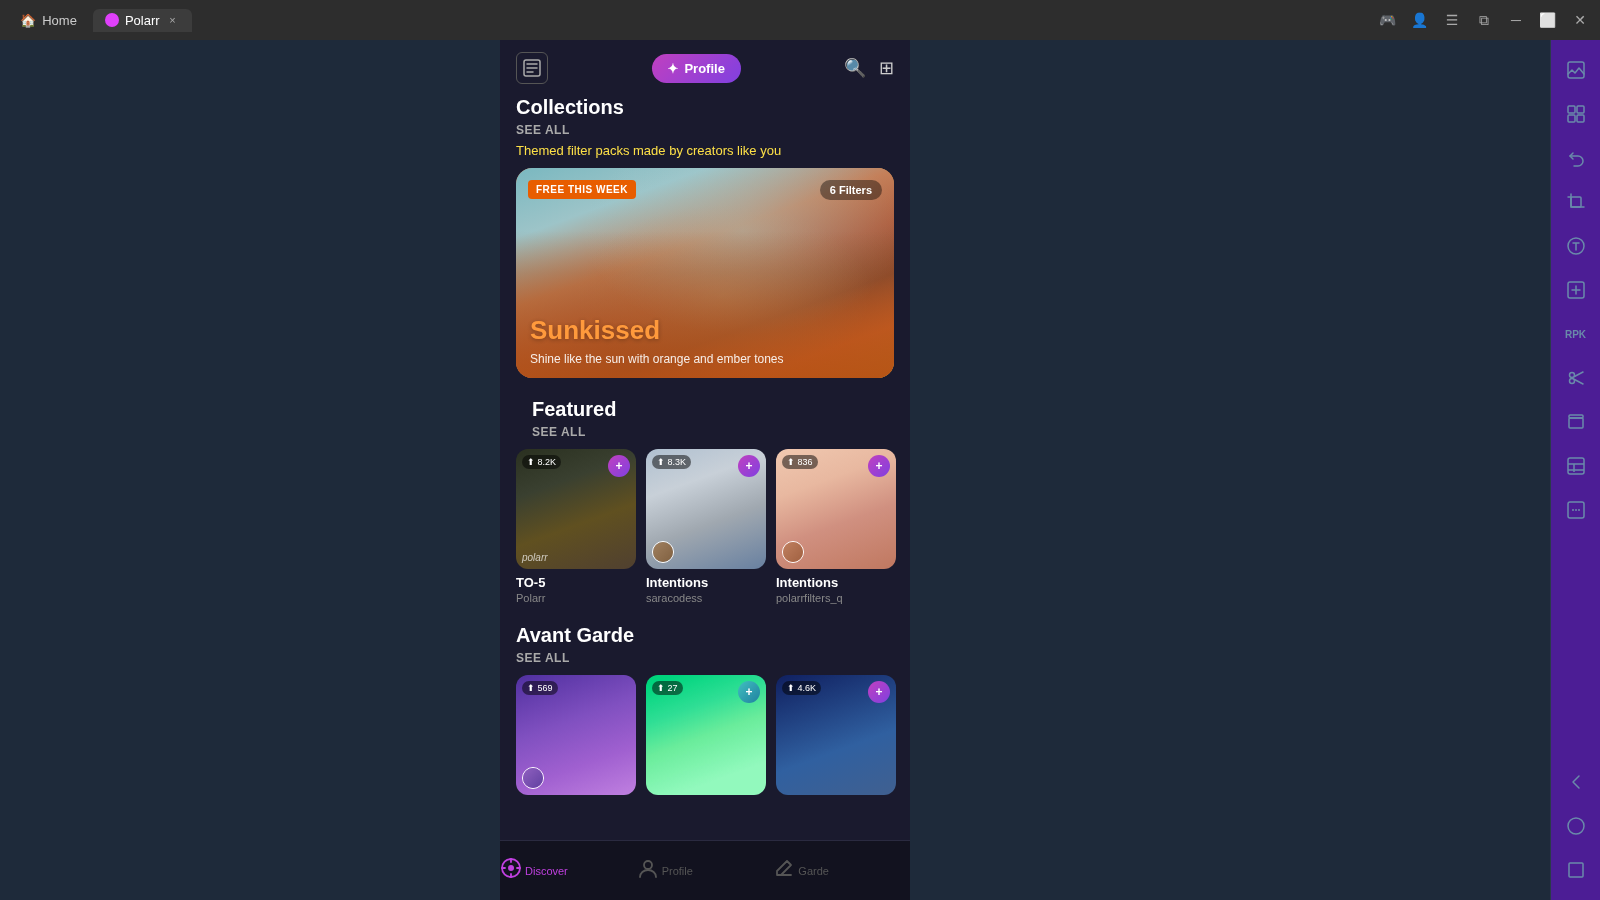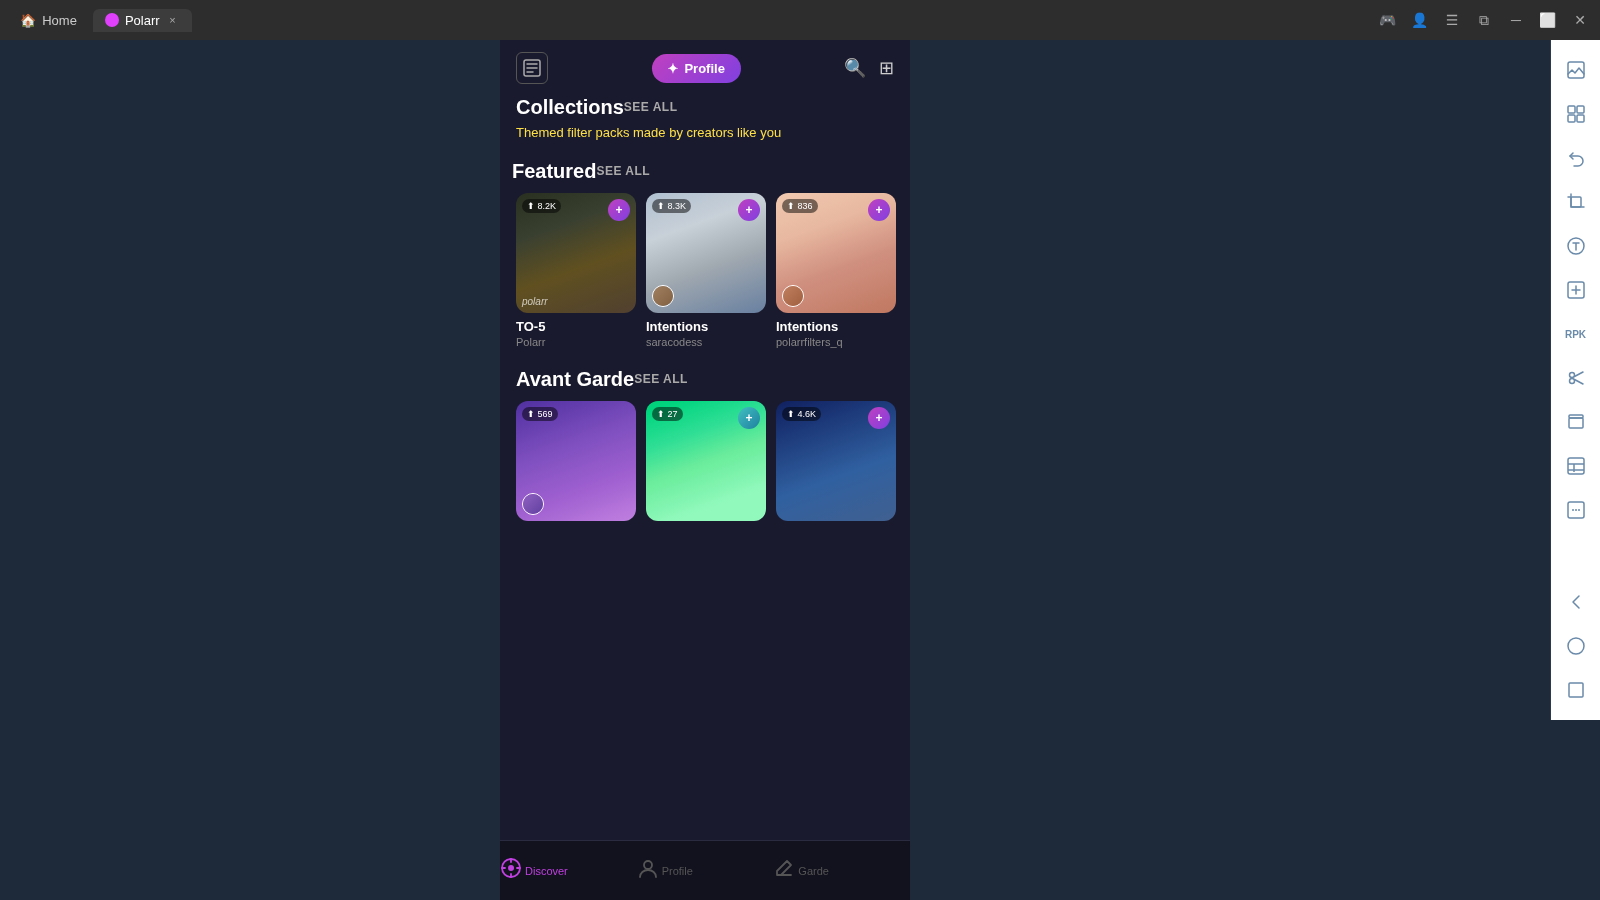--- a/index.html
+++ b/index.html
@@ -72,22 +72,22 @@
       color: #aaa;
       font-size: 14px;
       cursor: pointer;
     }
 
     
     .right-sidebar {
       position: absolute;
       right: 0; top: 40px;
       width: 50px;
-      height: 680px;
-      background: #ffffff;
+      height: 860px;
+      background: #4c1d95;
       display: flex;
       flex-direction: column;
       align-items: center;
       padding: 10px 0;
       gap: 4px;
       border-left: 1px solid #2a3a4a;
     }
     .sidebar-icon {
       width: 40px; height: 40px;
       display: flex; align-items: center; justify-content: center;
@@ -172,20 +172,21 @@
     
     .section {
       padding: 0 16px;
       margin-bottom: 20px;
     }
     .section-header {
       display: flex;
       align-items: flex-start;
       justify-content: flex-start;
       margin-bottom: 6px;
+      flex-direction: column;
     }
     .section-title {
       font-size: 20px;
       font-weight: 700;
       color: #fff;
     }
     .see-all {
       font-size: 12px;
       font-weight: 600;
       color: #aaa;
@@ -434,24 +435,34 @@
 
   <div class="app-content">
 
     <div class="section">
       <div class="section-header">
         <span class="section-title">Collections</span>
         <span class="see-all">SEE ALL</span>
       </div>
       <div class="section-subtitle">Themed filter packs made by creators like you</div>
 
+      <div class="collection-card">
+        <div class="collection-bg"></div>
+
+        <div style="position:absolute;inset:0;background:radial-gradient(ellipse at 60% 30%, rgba(160,210,215,0.4) 0%, transparent 50%), radial-gradient(ellipse at 55% 60%, rgba(200,140,90,0.6) 0%, transparent 50%);"></div>
+        <div class="collection-overlay"></div>
+        <div class="free-badge">FREE THIS WEEK</div>
+        <div class="filters-badge">6 Filters</div>
+        <div class="collection-title">Sunkissed</div>
+        <div class="collection-desc">Shine like the sun with orange and ember tones</div>
+      </div>
     </div>
 
     <div>
-      <div class="section-header" style="padding: 0 12px; margin-bottom: 10px;">
+      <div class="section-header" style="padding: 0 32px; margin-bottom: 10px;">
         <span class="section-title">Featured</span>
         <span class="see-all">SEE ALL</span>
       </div>
       <div class="featured-scroll">
 
         <div class="filter-card">
           <div class="filter-card-img">
             <div class="filter-card-bg feat-bg-0" style="width:100%;height:100%;"></div>
             <div class="filter-card-count">
               <span>⬆</span>

